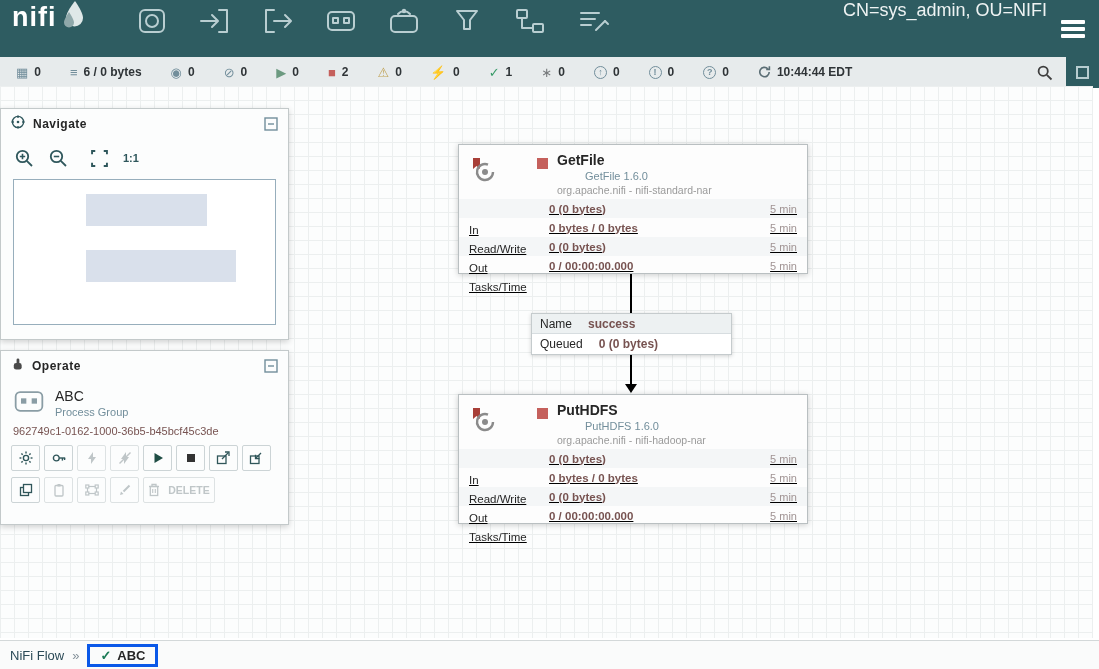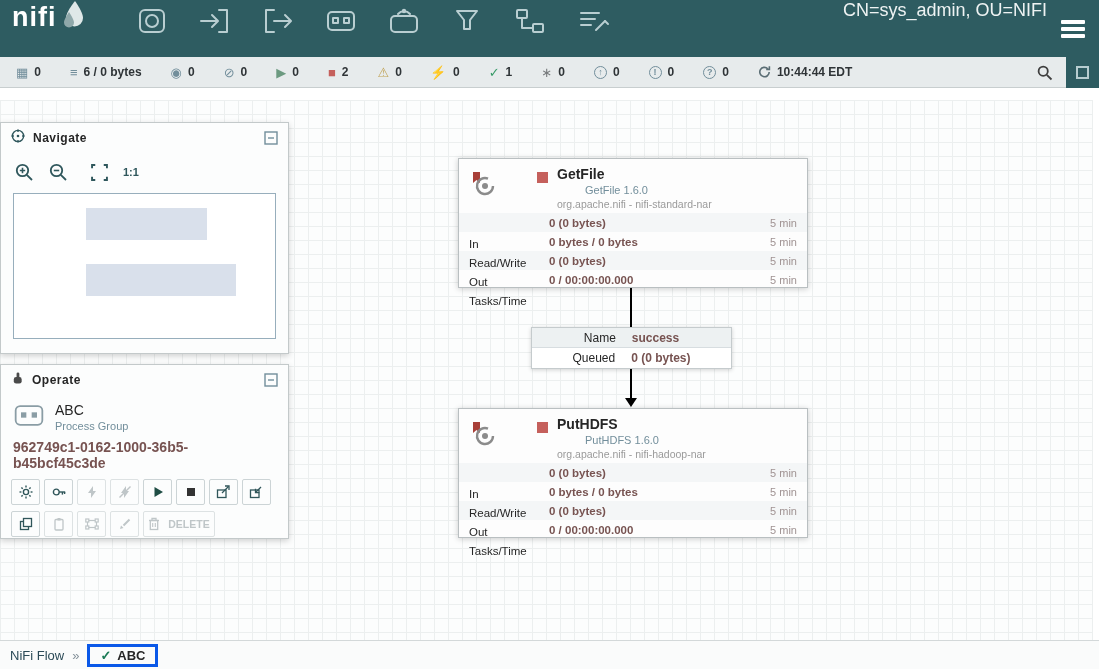--- a/index.html
+++ b/index.html
@@ -23,21 +23,21 @@
   .sb-item { display:flex; align-items:center; gap:6px; white-space:nowrap; }
   .sb-ic { font-size:13px; line-height:1; }
   .sb-val { font-size:12px; font-weight:bold; color:#2f3437; }
   .sb-circ { width:13px; height:13px; border:1.5px solid #728e9b; border-radius:50%; color:#728e9b; font-size:9px; font-weight:bold; display:flex; align-items:center; justify-content:center; line-height:1; }
   .c-steel{color:#728e9b} .c-play{color:#6c9a80} .c-stop{color:#c5605c} .c-warn{color:#c0a356} .c-check{color:#379a67} .c-ast{color:#75797b}
   .sb-search { position:absolute; right:46px; top:8px; cursor:pointer; }
   .sb-toggle { position:absolute; right:0; top:0; width:33px; height:31px; background:#2e5c61; display:flex; align-items:center; justify-content:center; cursor:pointer; }
   .sb-toggle .sq { width:13px; height:13px; border:2px solid #b7cdd0; }
 
   
-  .canvas { position:absolute; top:100px; left:0; width:1093px; height:552px;
+  .canvas { position:absolute; top:86px; left:0; width:1093px; height:552px;
     background-color:#fcfdfd;
     background-image: linear-gradient(#ecefef 1px, transparent 1px), linear-gradient(90deg, #ecefef 1px, transparent 1px);
     background-size:14px 14px; }
 
   
   .panel { position:absolute; background:#fcfdfd; border:1px solid #c3c9ca; box-shadow:0 2px 6px rgba(0,0,0,0.18); }
   .panel-head { display:flex; align-items:center; height:30px; padding:0 10px; }
   .panel-title { font-size:12px; font-weight:bold; color:#262626; letter-spacing:0.5px; margin-left:8px; }
   .collapse { margin-left:auto; cursor:pointer; display:flex; }
 
@@ -45,46 +45,46 @@
   .nav-controls { display:flex; align-items:center; gap:15px; height:38px; padding-left:14px; }
   .nav-btn { display:flex; align-items:center; cursor:pointer; color:#2f575c; }
   .one-one { font-size:11px; font-weight:bold; color:#2f575c; }
   .minimap { margin:2px 12px 0 12px; width:263px; height:146px; background:#fff; border:1px solid #97aebc; position:relative; cursor:move; }
   .mini-rect { position:absolute; background:#d9e0eb; }
 
   .operate { left:0; top:264px; width:289px; height:175px; }
   .op-selected { display:flex; align-items:center; gap:10px; padding:6px 10px 2px 12px; }
   .op-name { font-size:14px; color:#262626; }
   .op-type { font-size:11px; color:#728e9b; margin-top:2px; }
-  .op-id { padding:4px 28px 2px 12px; font-size:14px; color:#775351;font-weight:bold; }
+  .op-id { padding:4px 28px 2px 12px; font-size:11px; color:#775351; }
   .op-row { display:flex; gap:4px; padding:6px 10px 0 10px; }
   .op-btn { min-width:29px; height:26px; border:1px solid #ccd4d6; background:#fcfdfd; border-radius:2px; display:flex; align-items:center; justify-content:center; color:#30565a; cursor:pointer; gap:8px; }
   .op-btn.disabled { color:#bfc6c8; border-color:#dde2e3; cursor:default; }
   .delete-label { font-size:10.5px; font-weight:bold; }
 
   
-  .processor { position:absolute; width:350px; height:130px; background:#fdfdfd; border:1px solid #b9bfc1; box-shadow:0 1px 6px rgba(0,0,0,0.2); z-index:2; cursor:move; }
+  .processor { position:absolute; width:350px; height:130px; background:#fdfdfd; border:1px solid #b9bfc1; box-shadow:0 1px 6px rgba(0,0,0,0.2); z-index:2; cursor:move;text-decoration:underline; }
   .proc-head { position:relative; height:54px; }
   .proc-icon { position:absolute; left:8px; top:10px; }
   .run-status { position:absolute; left:78px; top:13px; width:11px; height:11px; background:#c5605c; }
   .proc-text { position:absolute; left:98px; top:7px; }
   .proc-title { font-size:14px; font-weight:bold; color:#262626; }
   .proc-version { font-size:11px; color:#728e9b; margin-top:2px;margin-left:28px; }
   .proc-bundle { font-size:10.5px; color:#9a9a9a; margin-top:2px; }
   .stat-row { height:19px; display:flex; align-items:center; padding:0 10px; font-size:11.5px; }
   .stat-row.odd { background:#f4f6f7; }
   .stat-label { width:80px; color:#262626;margin-top:42px; }
   .stat-value { font-weight:bold; color:#775351; }
   .stat-window { margin-left:auto; color:#a09393; font-size:11px; }
 
   .edge { position:absolute; left:630px; width:1.5px; background:#000; z-index:1; }
   .edge-arrow { position:absolute; left:625px; top:298px; width:0; height:0; border-left:6px solid transparent; border-right:6px solid transparent; border-top:9px solid #000; z-index:1; }
 
   .conn-label { position:absolute; left:531px; top:227px; width:201px; background:#fff; border:1px solid #c5cbcd; box-shadow:0 1px 4px rgba(0,0,0,0.18); z-index:3; font-size:12px; cursor:pointer; }
-  .conn-row { height:20px; display:flex; align-items:center; padding:0 8px; gap:16px;justify-content:center; }
+  .conn-row { height:20px; display:flex; align-items:center; padding:0 8px; gap:16px; }
   .conn-row.head { background:#edf1f2; border-bottom:1px solid #d7dde0; }
   .conn-key { color:#262626; }
   .conn-val { font-weight:bold; color:#775351; }
 
   
   .breadcrumb { position:absolute; left:0; right:0; bottom:0; height:29px; background:#fafbfb; border-top:1px solid #d3d8d9; display:flex; align-items:center; padding-left:10px; font-size:13px; }
   .crumb-root { color:#2b4a57; cursor:pointer; }
   .crumb-sep { color:#84919a; margin:0 8px; }
   .crumb-current { display:flex; align-items:center; gap:6px; border:3px solid #0a58e8; padding:1px 10px; cursor:pointer; }
   .crumb-check { color:#1a7a55; font-weight:bold; font-size:13px; }

